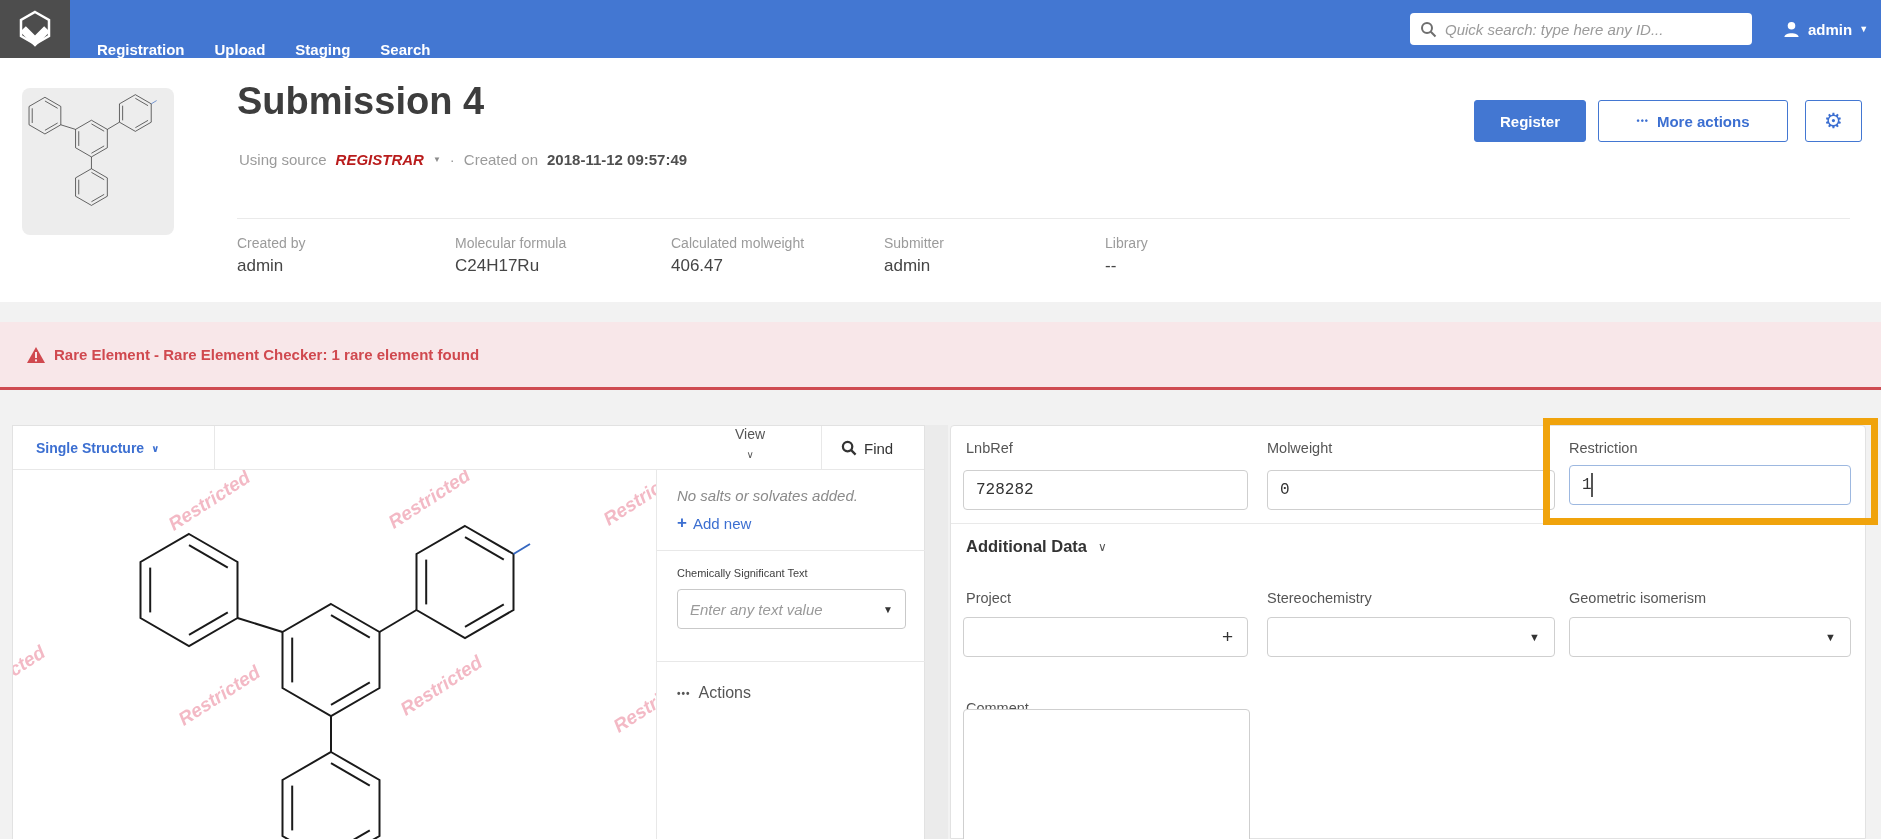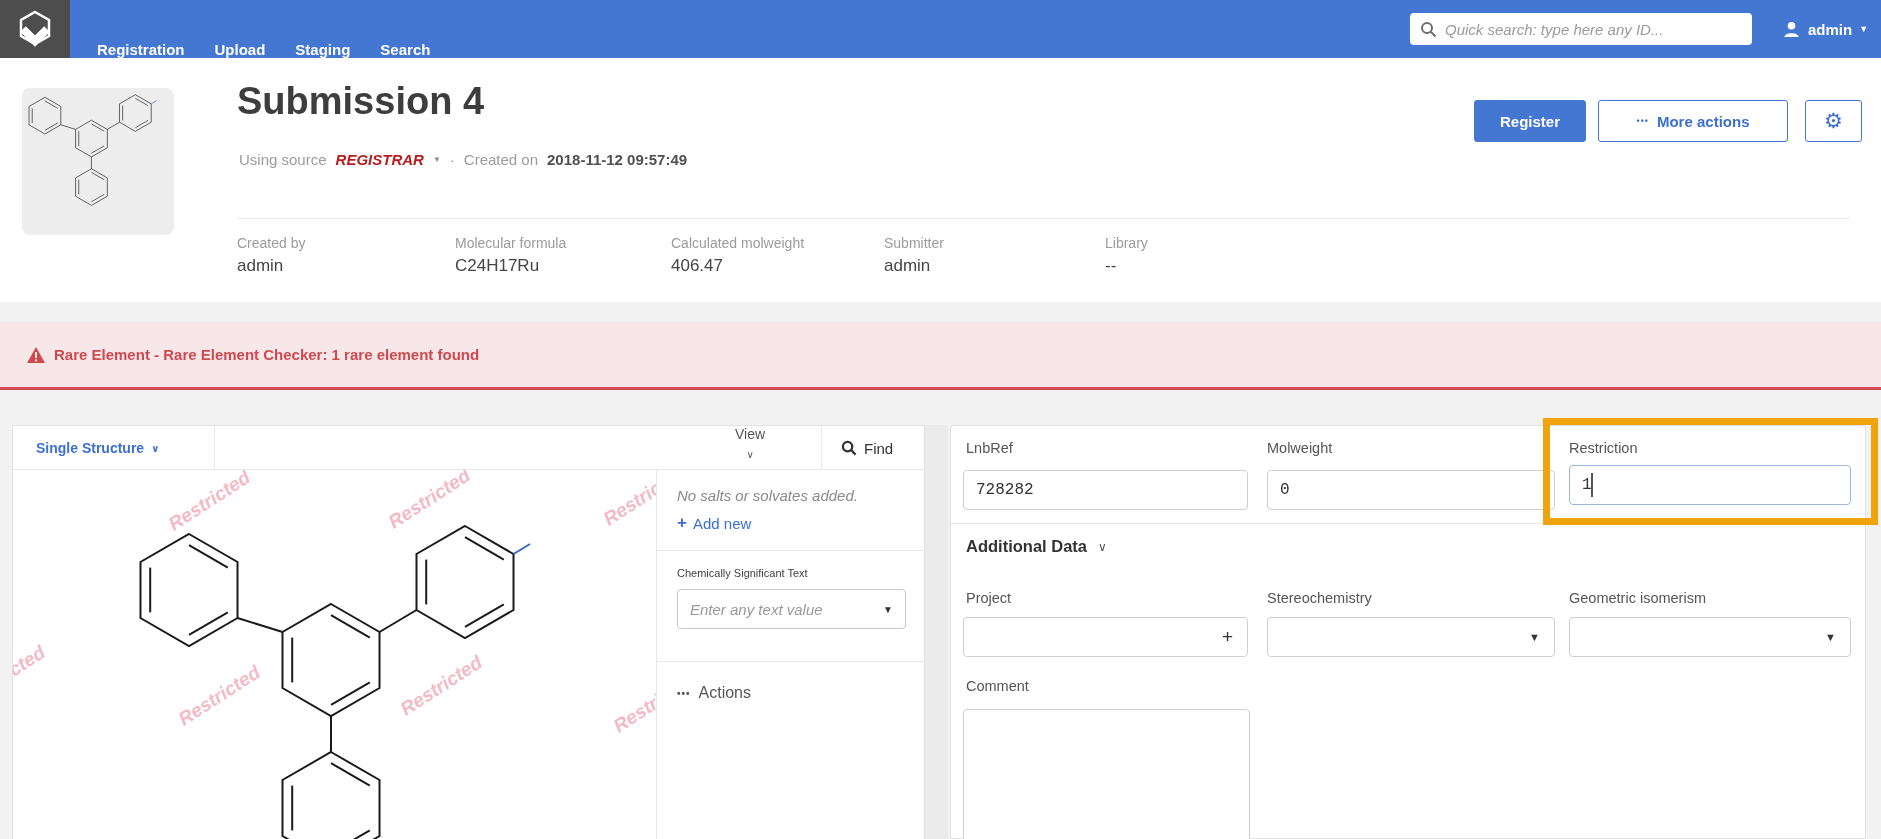--- a/index.html
+++ b/index.html
@@ -303,19 +303,19 @@
     <span class="fld-label" style="left:316px; top:164px">Stereochemistry</span>
     <div class="sel" style="left:316px; width:288px">
       <span class="sel-arrow">▼</span>
     </div>
 
     <span class="fld-label" style="left:618px; top:164px">Geometric isomerism</span>
     <div class="sel" style="left:618px; width:282px">
       <span class="sel-arrow">▼</span>
     </div>
 
-    <span class="fld-label" style="left:15px; top:252px">Comment</span>
+    <span class="fld-label" style="left:15px; top:274px">Comment</span>
     <textarea class="comment-ta" style=""></textarea>
   </div>
 
   <div class="hl-frame"></div>
 
 </div>
 
 </body></html>

